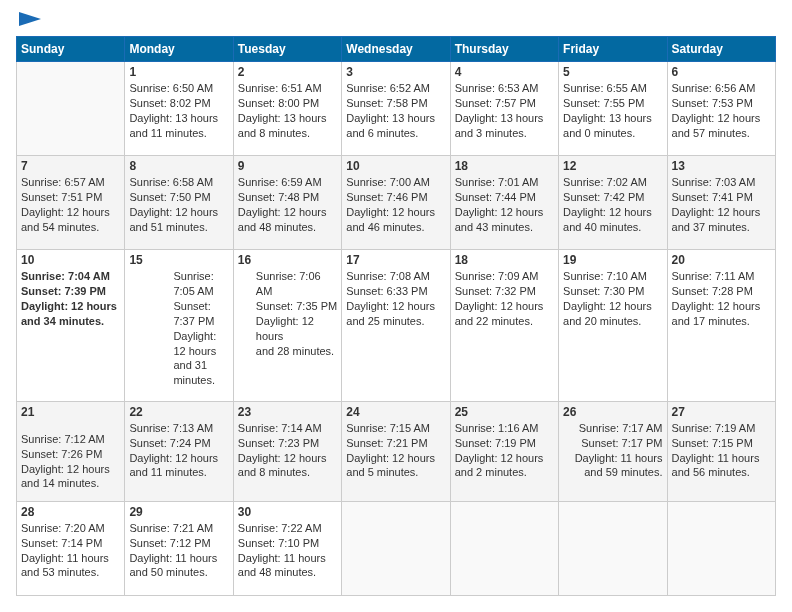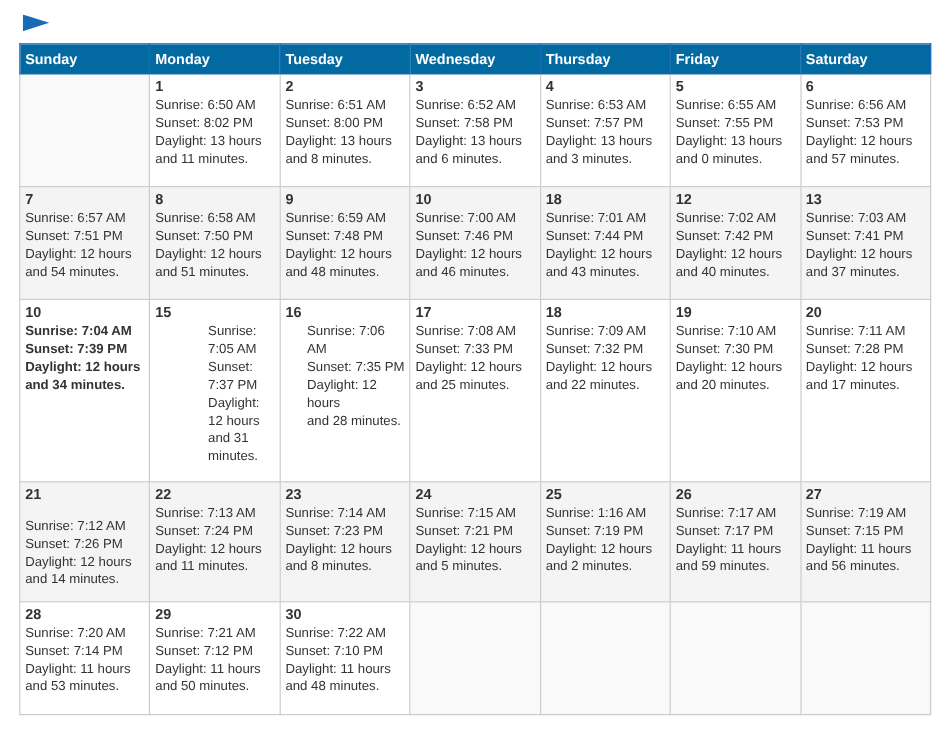--- a/index.html
+++ b/index.html
@@ -240,21 +240,21 @@
           <td>
             <span class="day-num">16</span>
             <div class="day-info" style="white-space: pre-line; margin-left: 18px;">Sunrise: 7:06 AM
 Sunset: 7:35 PM
 Daylight: 12 hours
 and 28 minutes.</div>
           </td>
           <td>
             <span class="day-num">17</span>
             <div class="day-info" style="white-space: pre-line;">Sunrise: 7:08 AM
-Sunset: 7:33 PM
+Sunset: 6:33 PM
 Daylight: 12 hours
 and 25 minutes.</div>
           </td>
           <td>
             <span class="day-num">18</span>
             <div class="day-info" style="white-space: pre-line;">Sunrise: 7:09 AM
 Sunset: 7:32 PM
 Daylight: 12 hours
 and 22 minutes.</div>
           </td>
@@ -304,21 +304,21 @@
           </td>
           <td>
             <span class="day-num">25</span>
             <div class="day-info" style="white-space: pre-line;">Sunrise: 1:16 AM
 Sunset: 7:19 PM
 Daylight: 12 hours
 and 2 minutes.</div>
           </td>
           <td>
             <span class="day-num">26</span>
-            <div class="day-info" style="white-space: pre-line;">Sunrise: 7:17 AM
+            <div class="day-info" style="white-space: pre-line; text-align: right;">Sunrise: 7:17 AM
 Sunset: 7:17 PM
 Daylight: 11 hours
 and 59 minutes.</div>
           </td>
           <td>
             <span class="day-num">27</span>
             <div class="day-info" style="white-space: pre-line;">Sunrise: 7:19 AM
 Sunset: 7:15 PM
 Daylight: 11 hours
 and 56 minutes.</div>

